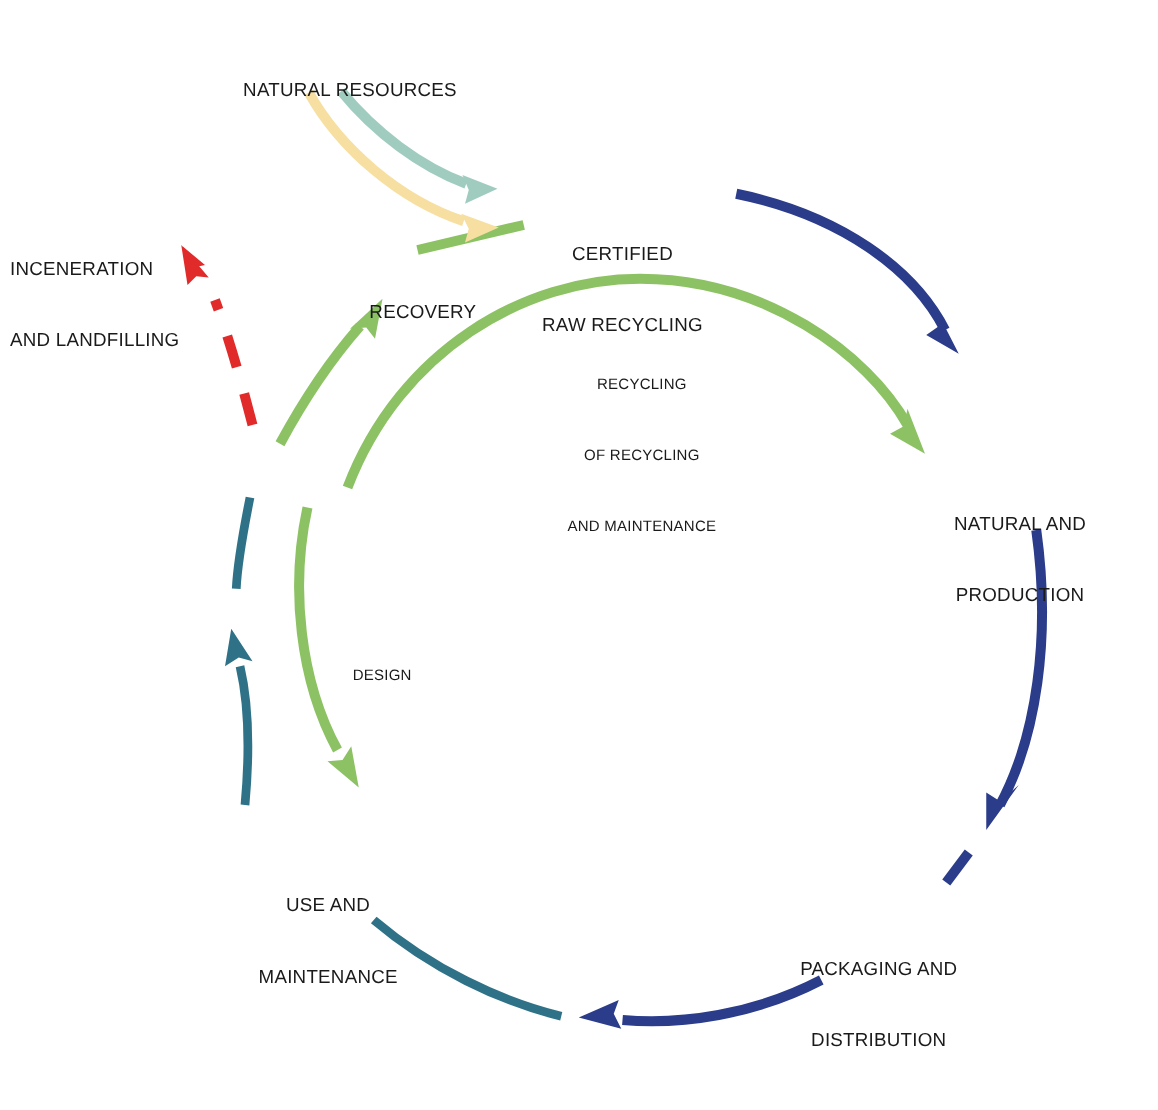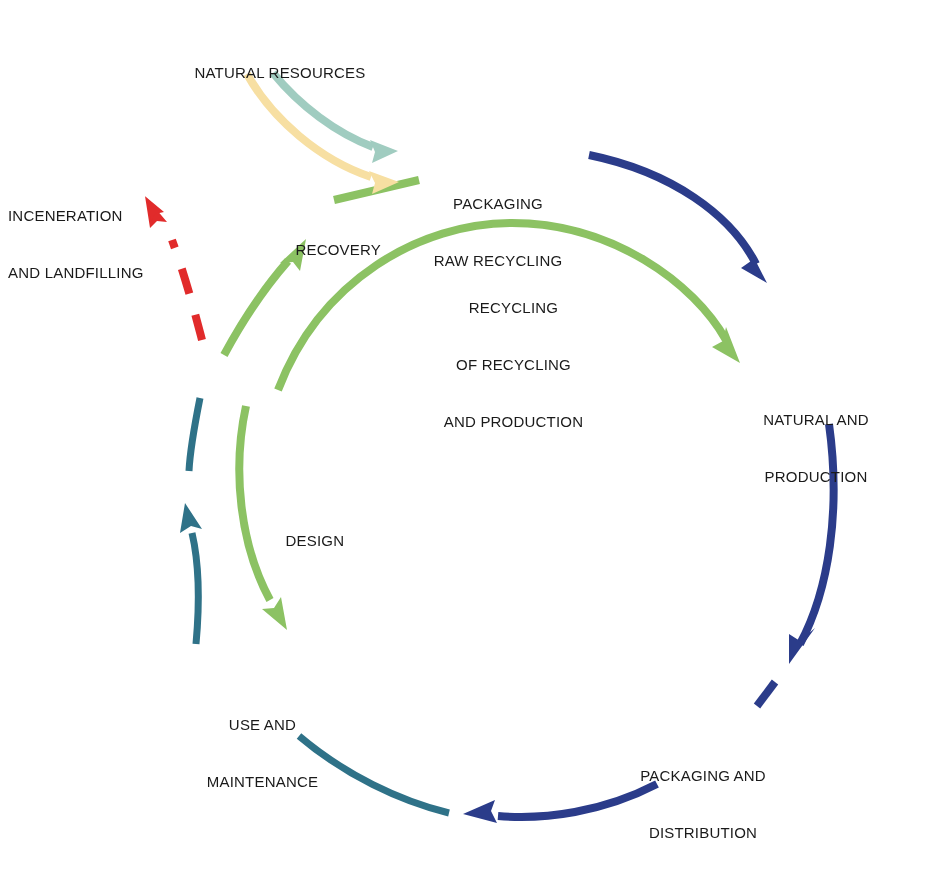--- a/index.html
+++ b/index.html
@@ -34,21 +34,21 @@
     line-height: 19px;
     letter-spacing: 0.2px;
     color: #1a1a1a;
     text-align: center;
     white-space: pre;
     font-weight: 400;
   }
   .flow-label {
     position: absolute;
     font-family: "Liberation Sans", sans-serif;
-    font-size: 15px;
+    font-size: 12px;
     line-height: 19px;
     letter-spacing: 0.2px;
     color: #1a1a1a;
     text-align: center;
     white-space: pre;
     font-weight: 400;
   }
 </style>
 </head>
 <body>
@@ -120,21 +120,21 @@
       <path d="M 146 197 L 164 212 L 155 214 L 151 221 Z" fill="#E12B2B"></path>
     </g>
 
   </svg>
 
   <div class="node-label" style="left:177px; top:44px;text-align:center;">
     <span>NATURAL RESOURCES</span>
   </div>
 
   <div class="node-label" style="left:428px; top:156px; width:140px;">
-    <div>PACKAGING</div>
+    <div>CERTIFIED</div>
     <div>RAW RECYCLING</div>
   </div>
 
   <div class="node-label" style="left:746px; top:372px; width:140px;">
     <div>NATURAL AND</div>
     <div>PRODUCTION</div>
   </div>
 
   <div class="node-label" style="left:623px; top:728px; width:160px;">
     <div>PACKAGING AND</div>
@@ -152,20 +152,20 @@
     <div>AND LANDFILLING</div>
   </div>
 
   <div class="node-label" style="left:278px; top:221px; width:106px; text-align:left;">
     <span>RECOVERY</span>
   </div>
 
   <div class="flow-label" style="left:421px; top:260px; width:185px;">
     <div>RECYCLING</div>
     <div>OF RECYCLING</div>
-    <div>AND PRODUCTION</div>
+    <div>AND MAINTENANCE</div>
   </div>
 
   <div class="flow-label" style="left:268px; top:512px; width:70px; text-align:left;">
     <span>DESIGN</span>
   </div>
 
 </div>
 
 </body></html>

